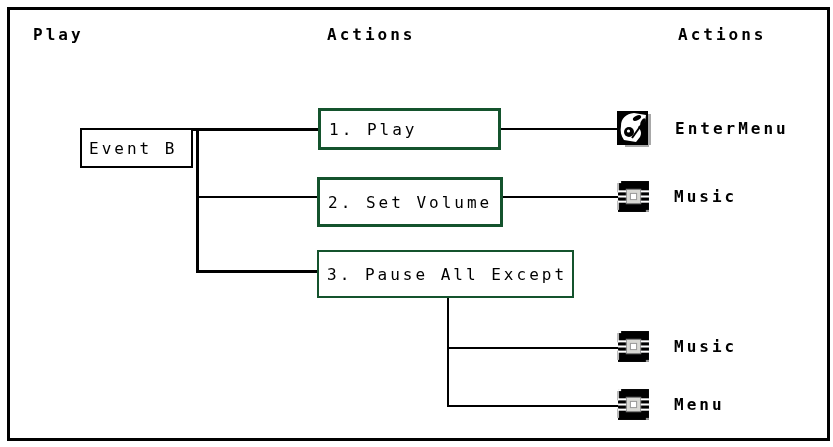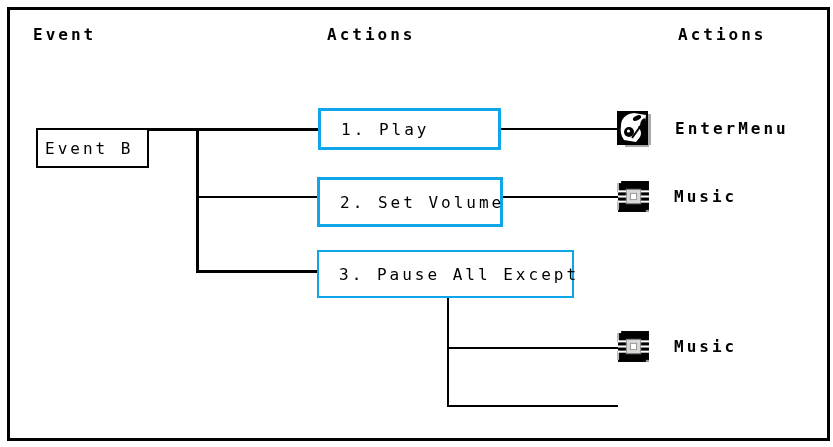--- a/index.html
+++ b/index.html
@@ -29,22 +29,22 @@
   .node {
     position: absolute;
     box-sizing: border-box;
     background: #fff;
     display: flex;
     align-items: center;
     font-size: 16px;
     letter-spacing: 3px;
     white-space: nowrap;
   }
-  .event-box { border: 2px solid #000; padding-left: 7px; }
-  .action-box { border: 3px solid #0ea5e9; padding-left: 20px; }
+  .event-box { border: 2px solid #000; padding-left: 7px; margin-left: 44px; }
+  .action-box { border: 3px solid #14532d; padding-left: 8px; }
   .action-box.thin { border-width: 2px; }
   .ln { position: absolute; background: #000; }
   .obj-row {
     position: absolute;
     display: flex;
     align-items: center;
     gap: 24px;
   }
   .obj-label {
     font-size: 16px;
@@ -54,21 +54,21 @@
   }
   .icon { display: block; flex: none; }
 </style>
 </head>
 <body>
 
 <div id="stage">
 
   <div class="frame"></div>
 
-  <div class="hdr" style="left:33px; top:25px;">Event</div>
+  <div class="hdr" style="left:33px; top:25px;">Play</div>
   <div class="hdr" style="left:327px; top:25px;">Actions</div>
   <div class="hdr" style="left:678px; top:25px;">Actions</div>
 
   <div class="ln" style="left:146px; top:128px; width:172px; height:3px;"></div>
   <div class="ln" style="left:196px; top:128px; width:3px;  height:145px;"></div>
   <div class="ln" style="left:196px; top:196px; width:122px; height:2px;"></div>
   <div class="ln" style="left:196px; top:270px; width:122px; height:3px;"></div>
   <div class="ln" style="left:500px; top:128px; width:118px; height:2px;"></div>
   <div class="ln" style="left:503px; top:196px; width:115px; height:2px;"></div>
   <div class="ln" style="left:447px; top:290px; width:2px;  height:117px;"></div>
@@ -135,14 +135,32 @@
       <rect x="1" y="10" width="8" height="2" fill="#fff"></rect>
       <rect x="1" y="15" width="8" height="2" fill="#fff"></rect>
       <rect x="1" y="20" width="8" height="2" fill="#fff"></rect>
       <rect x="23" y="10" width="8" height="2" fill="#fff"></rect>
       <rect x="23" y="15" width="8" height="2" fill="#fff"></rect>
       <rect x="23" y="20" width="8" height="2" fill="#fff"></rect>
     </svg>
     <span class="obj-label">Music</span>
   </div>
 
+  <div class="obj-row" style="left:617px; top:388px;">
+    <svg class="icon" width="33" height="33" viewBox="0 0 32 32">
+      <rect x="1" y="1" width="30" height="30" fill="#000"></rect>
+      <rect x="0" y="3" width="2" height="9" fill="#b9b9b9"></rect>
+      <rect x="0" y="20" width="2" height="9" fill="#b9b9b9"></rect>
+      <rect x="1" y="1" width="3" height="2" fill="#fff"></rect>
+      <rect x="28" y="29" width="3" height="2" fill="#9a9a9a"></rect>
+      <rect x="9" y="9" width="14" height="14" fill="#d8d8d4" stroke="#7a7a7a" stroke-width="1"></rect>
+      <rect x="13" y="13" width="6" height="6" fill="#ffffff" stroke="#9a9a9a" stroke-width="1"></rect>
+      <rect x="1" y="10" width="8" height="2" fill="#fff"></rect>
+      <rect x="1" y="15" width="8" height="2" fill="#fff"></rect>
+      <rect x="1" y="20" width="8" height="2" fill="#fff"></rect>
+      <rect x="23" y="10" width="8" height="2" fill="#fff"></rect>
+      <rect x="23" y="15" width="8" height="2" fill="#fff"></rect>
+      <rect x="23" y="20" width="8" height="2" fill="#fff"></rect>
+    </svg>
+    <span class="obj-label">Menu</span>
+  </div>
 
 </div>
 
 </body></html>

